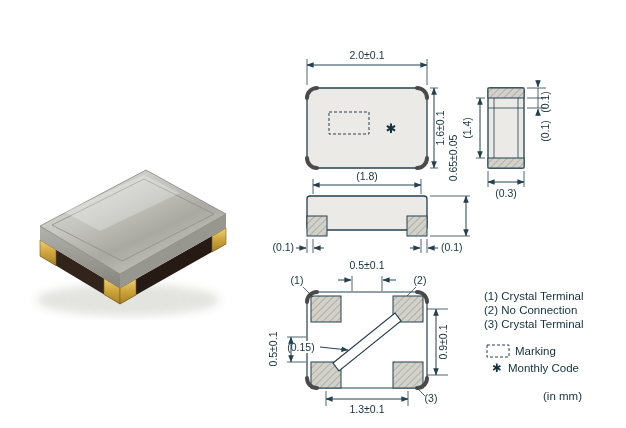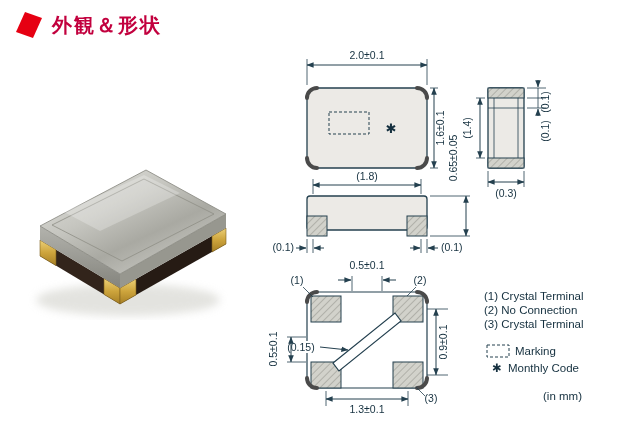--- a/index.html
+++ b/index.html
@@ -23,26 +23,20 @@
   .cast{stroke:#4a4a4a;stroke-width:4;fill:none;stroke-linecap:round;}
   .dash{fill:none;stroke:#24404f;stroke-width:1;stroke-dasharray:3 2;}
   .dim{stroke:#24404f;stroke-width:1;fill:none;}
   .ext{stroke:#24404f;stroke-width:0.8;fill:none;}
 </style>
 </head>
 <body>
 
 <div class="page">
 
-  <div class="header">
-    <svg width="26" height="27" viewBox="0 0 26 27">
-      <polygon points="9,0 26,6 17,26 0,20" fill="#e60012"></polygon>
-    </svg>
-    <h1>外観＆形状</h1>
-  </div>
 
   <svg class="photo" width="205" height="175" viewBox="0 0 205 175">
     <defs>
       <linearGradient id="ph-lid" x1="0%" y1="0%" x2="85%" y2="100%">
         <stop offset="0" stop-color="#e3e3df"></stop>
           <stop offset="0.4" stop-color="#c6c6c0"></stop>
         <stop offset="0.65" stop-color="#a9a9a2"></stop>
           <stop offset="0.85" stop-color="#c0c0ba"></stop>
         <stop offset="1" stop-color="#b3b3ac"></stop>
       </linearGradient>

